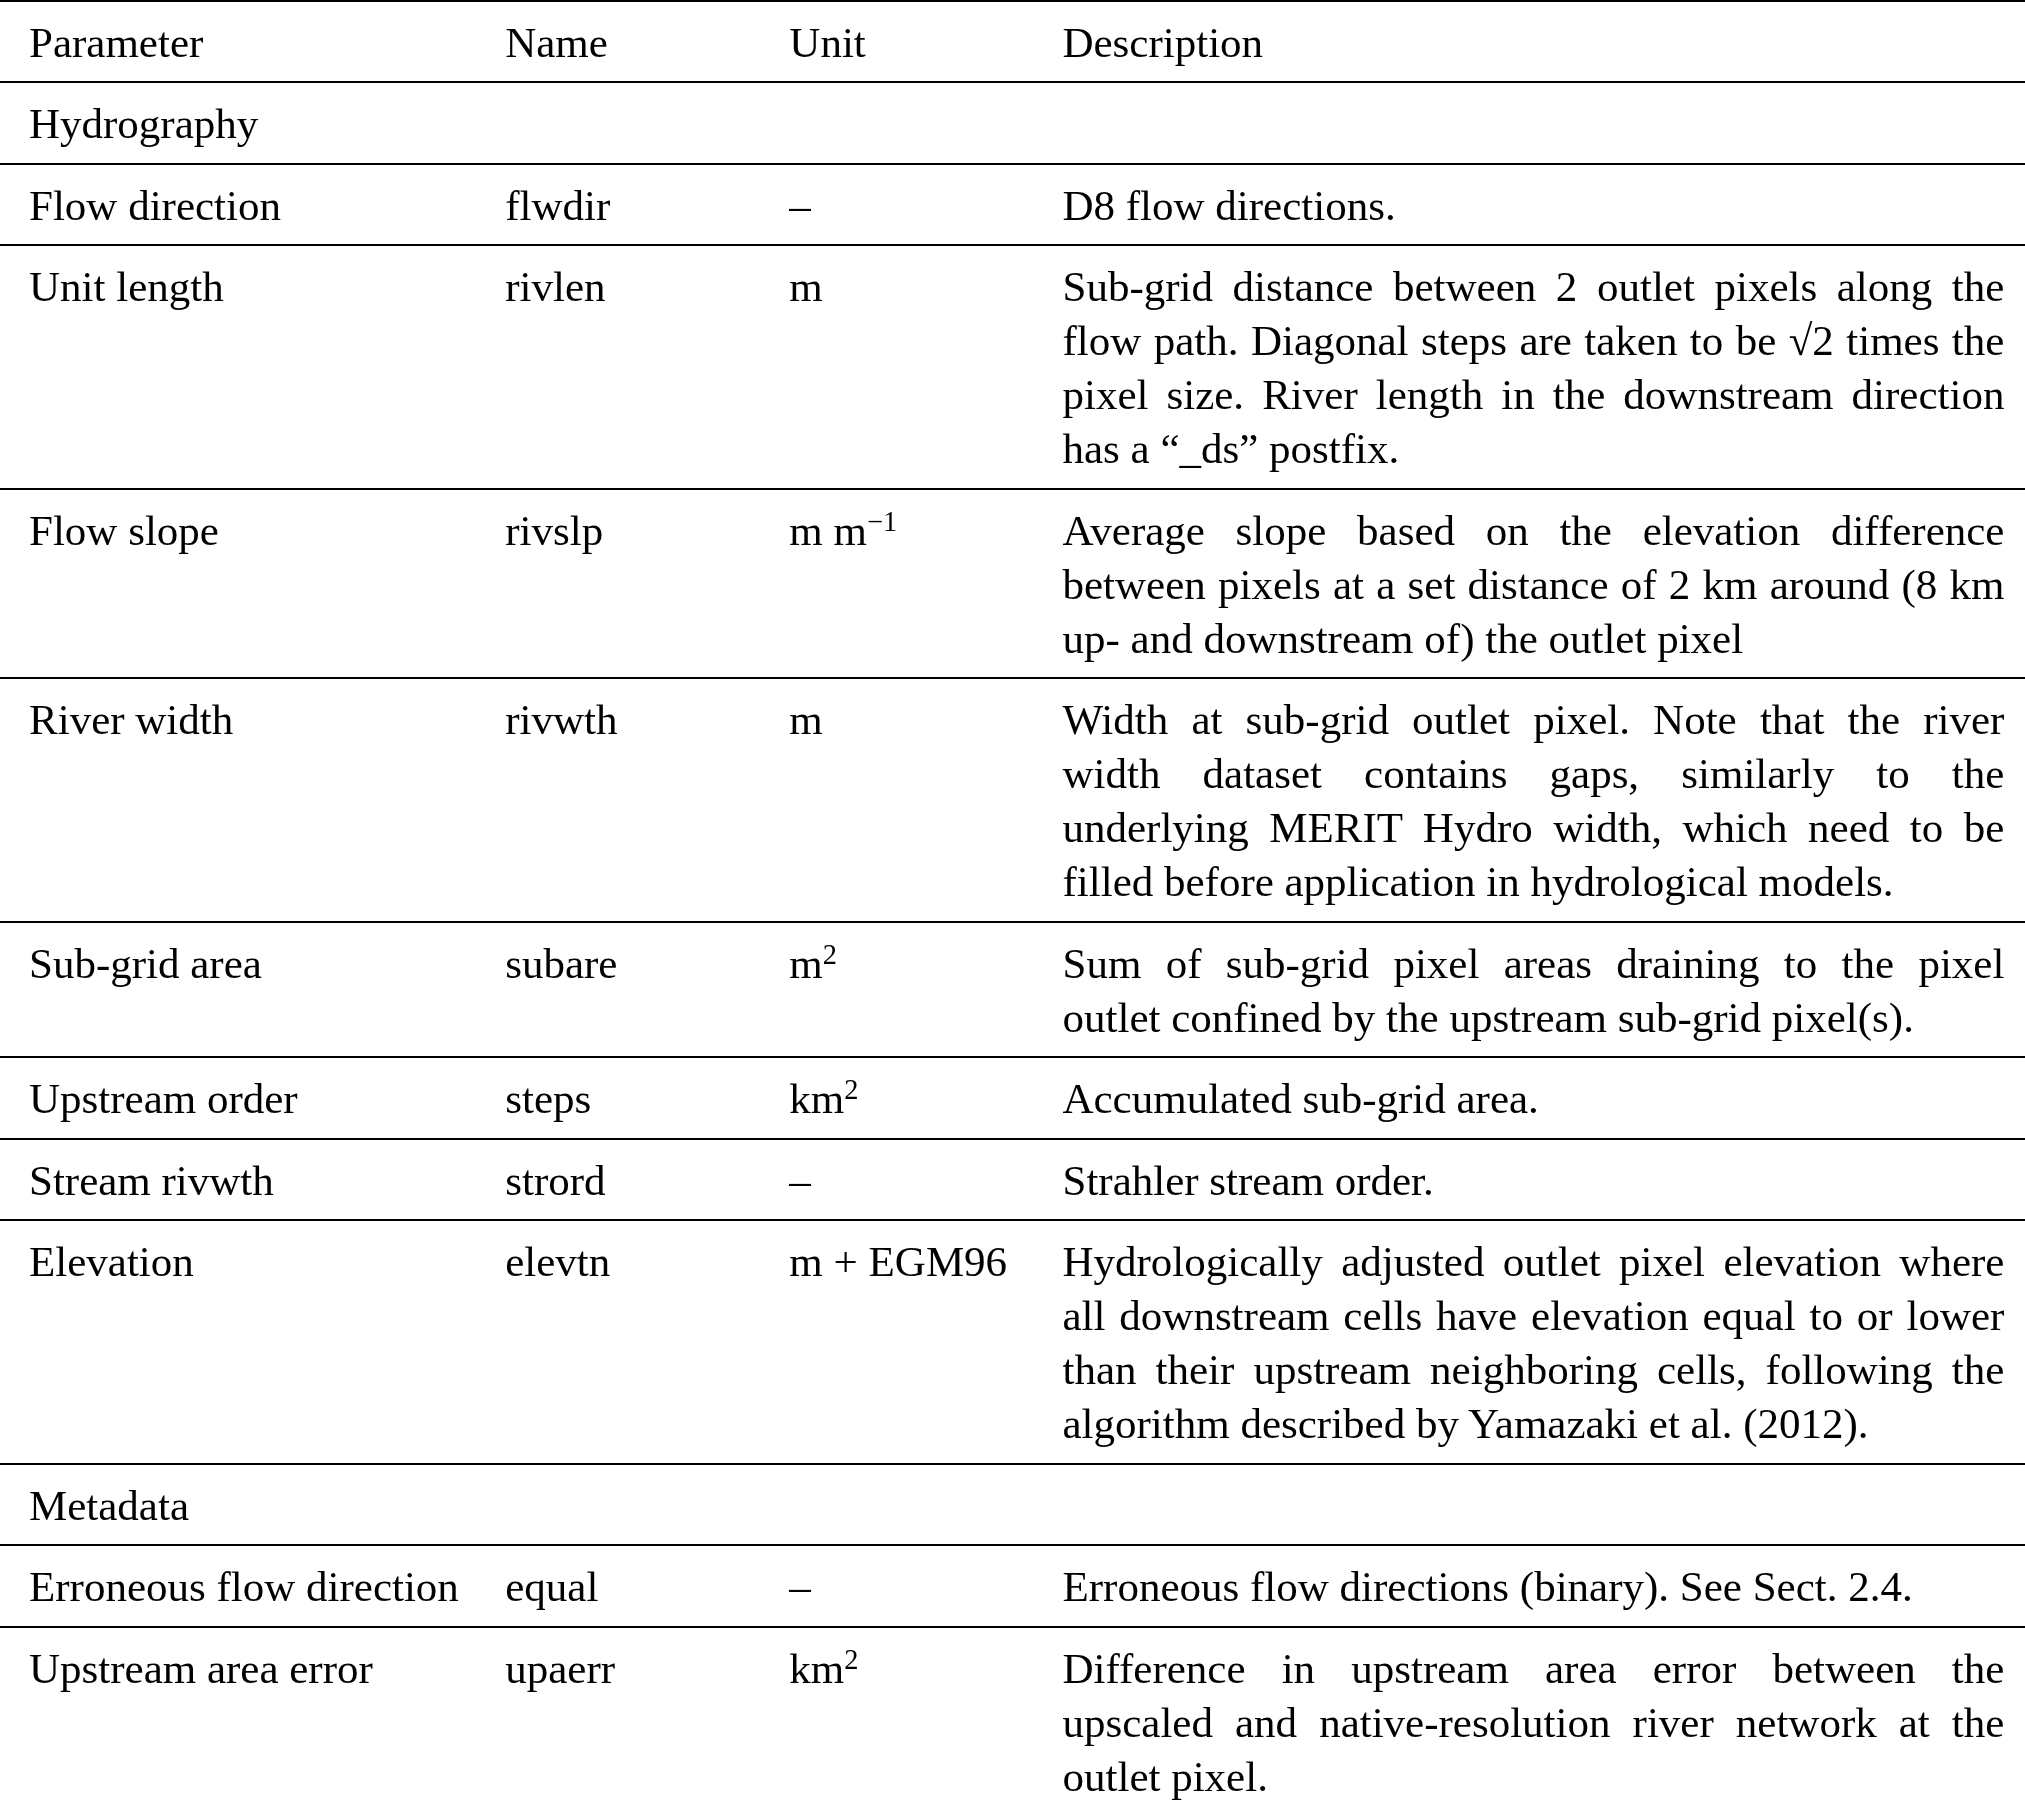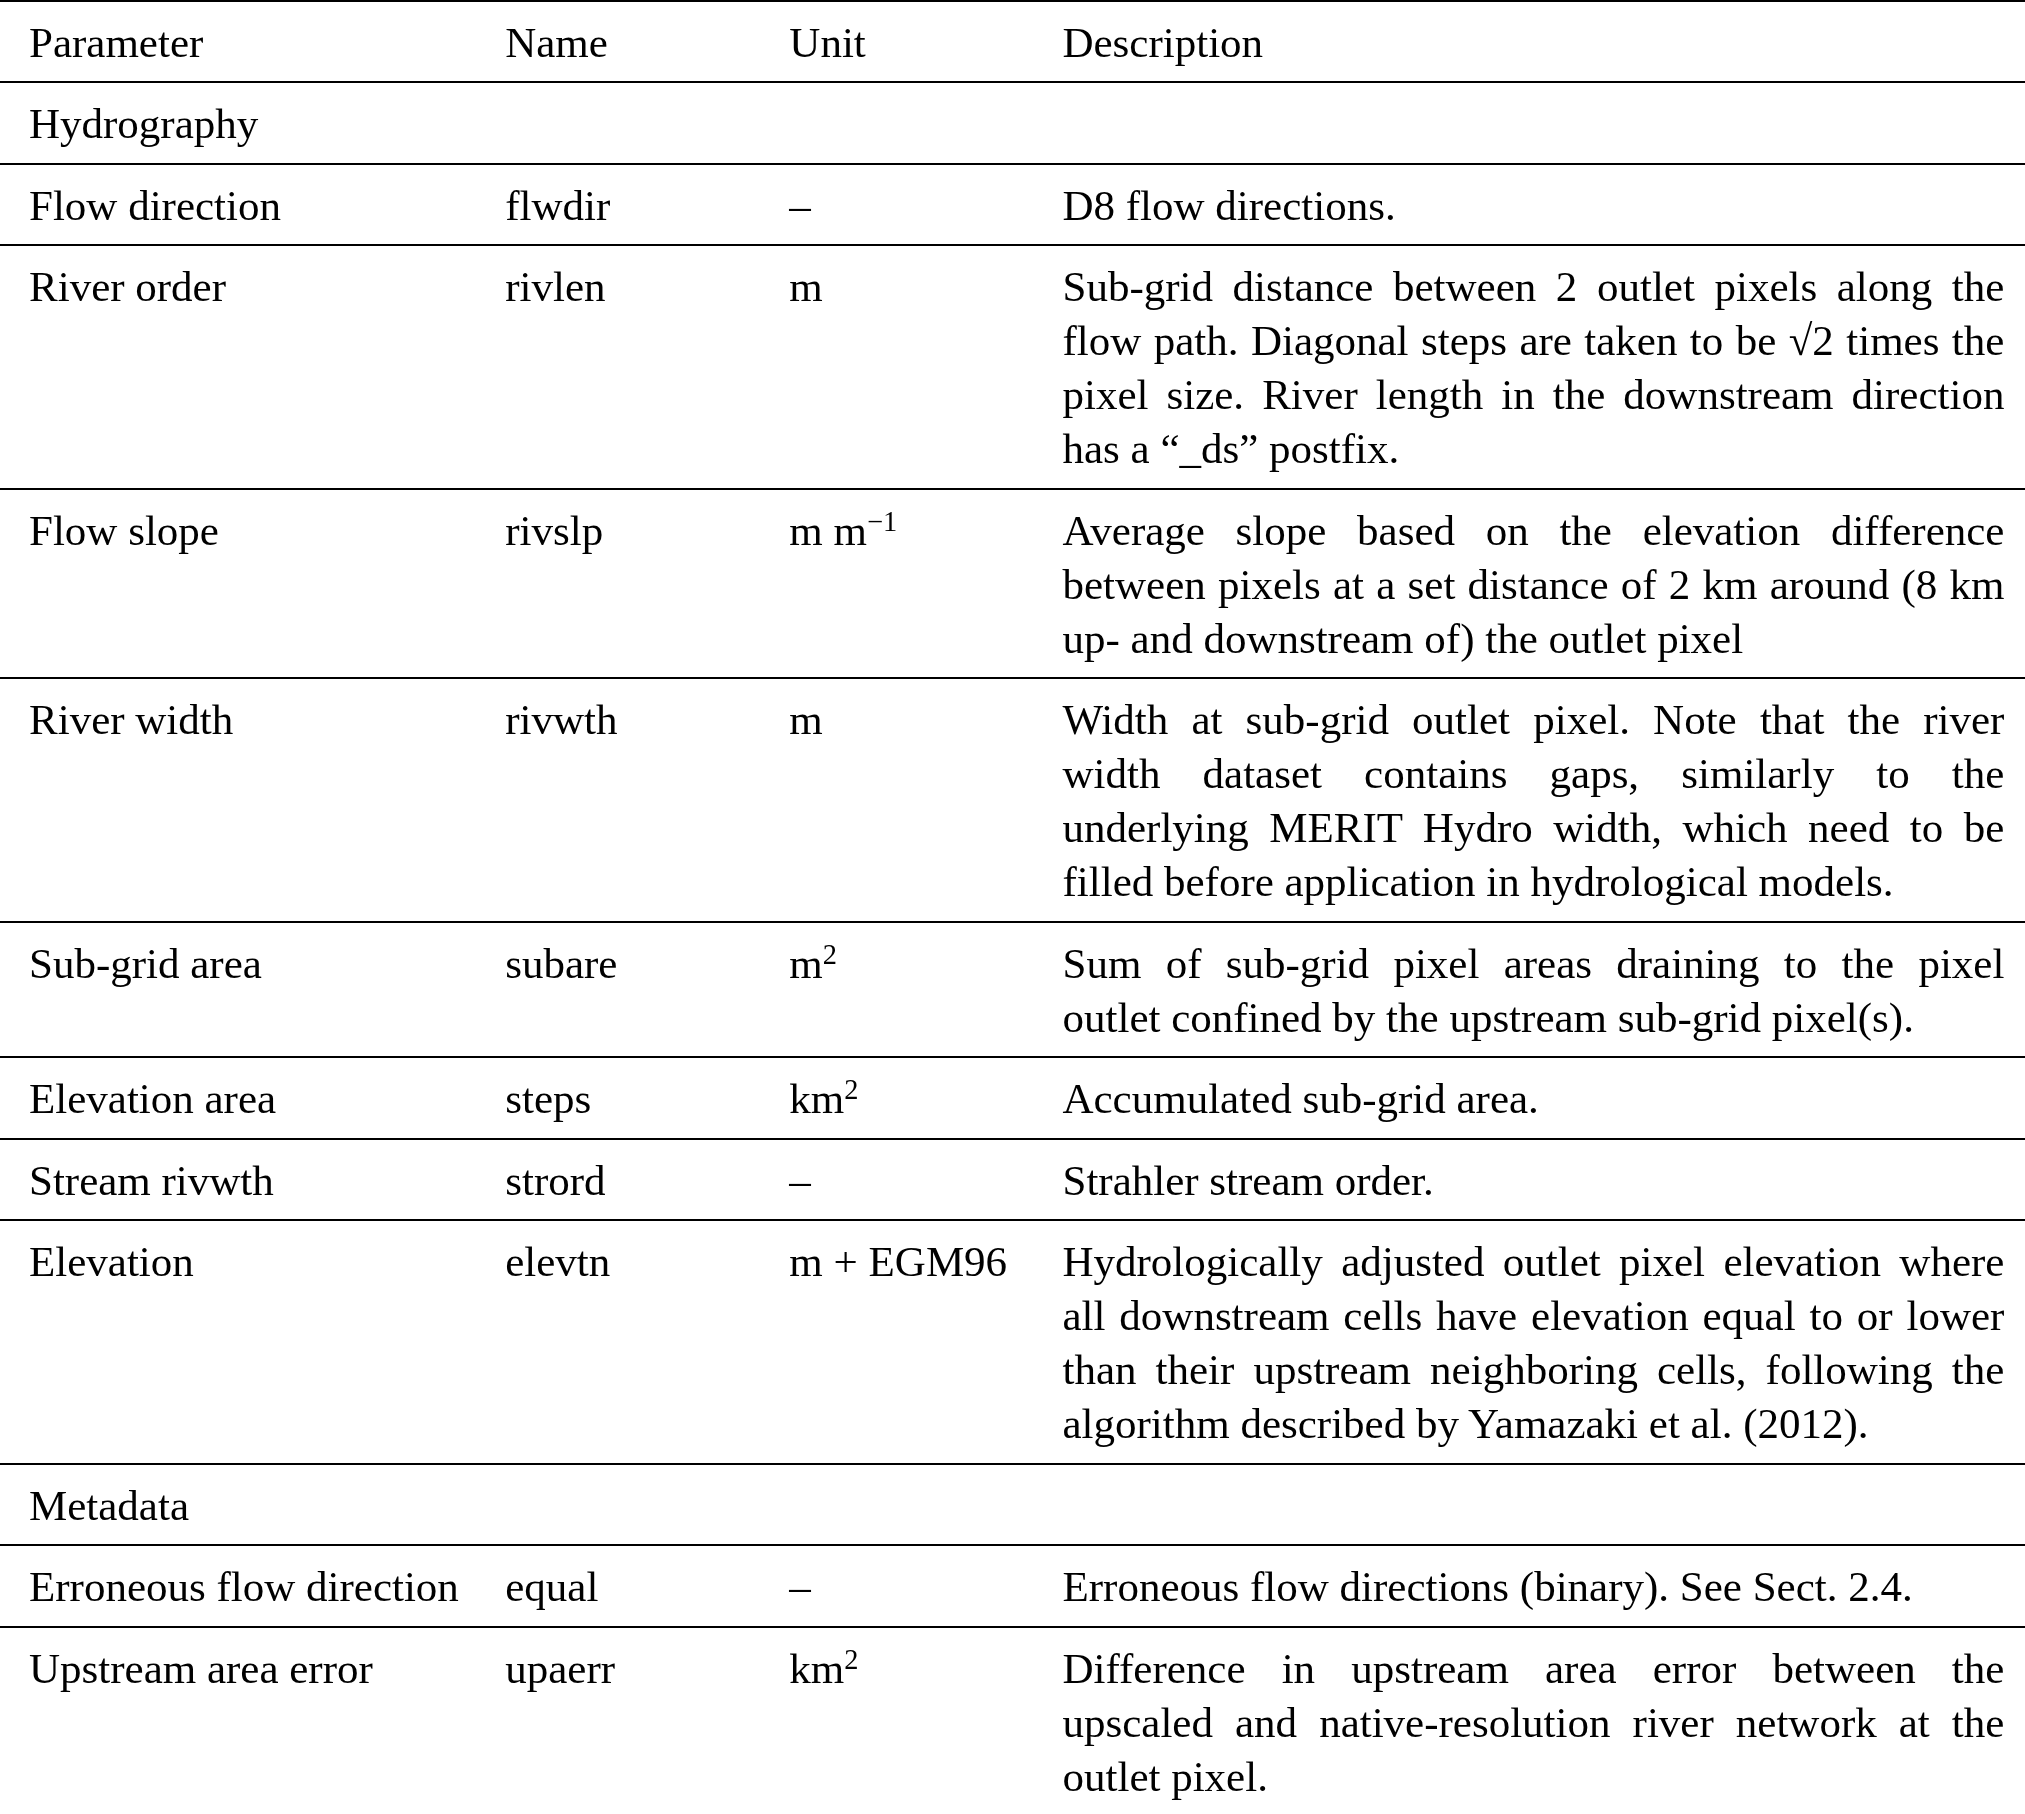--- a/index.html
+++ b/index.html
@@ -70,21 +70,21 @@
     </tr>
 
     <tr class="row">
       <td class="c-param">Flow direction</td>
       <td class="c-name">flwdir</td>
       <td class="c-unit"><span>–</span><span class="unit-sup"></span></td>
       <td class="c-desc">D8 flow directions.</td>
     </tr>
 
     <tr class="row">
-      <td class="c-param">River order</td>
+      <td class="c-param">Unit length</td>
       <td class="c-name">rivlen</td>
       <td class="c-unit"><span>m</span><span class="unit-sup"></span></td>
       <td class="c-desc">Sub-grid distance between 2 outlet pixels along the flow path. Diagonal steps are taken to be √2 times the pixel size. River length in the downstream direction has a “_ds” postfix.</td>
     </tr>
 
     <tr class="row">
       <td class="c-param">Flow slope</td>
       <td class="c-name">rivslp</td>
       <td class="c-unit"><span>m m</span><span class="unit-sup">−1</span></td>
       <td class="c-desc">Average slope based on the elevation difference between pixels at a set distance of 2 km around (8 km up- and downstream of) the outlet pixel</td>
@@ -98,21 +98,21 @@
     </tr>
 
     <tr class="row">
       <td class="c-param">Sub-grid area</td>
       <td class="c-name">subare</td>
       <td class="c-unit"><span>m</span><span class="unit-sup">2</span></td>
       <td class="c-desc">Sum of sub-grid pixel areas draining to the pixel outlet confined by the upstream sub-grid pixel(s).</td>
     </tr>
 
     <tr class="row">
-      <td class="c-param">Elevation area</td>
+      <td class="c-param">Upstream order</td>
       <td class="c-name">steps</td>
       <td class="c-unit"><span>km</span><span class="unit-sup">2</span></td>
       <td class="c-desc">Accumulated sub-grid area.</td>
     </tr>
 
     <tr class="row">
       <td class="c-param">Stream rivwth</td>
       <td class="c-name">strord</td>
       <td class="c-unit"><span>–</span><span class="unit-sup"></span></td>
       <td class="c-desc">Strahler stream order.</td>

